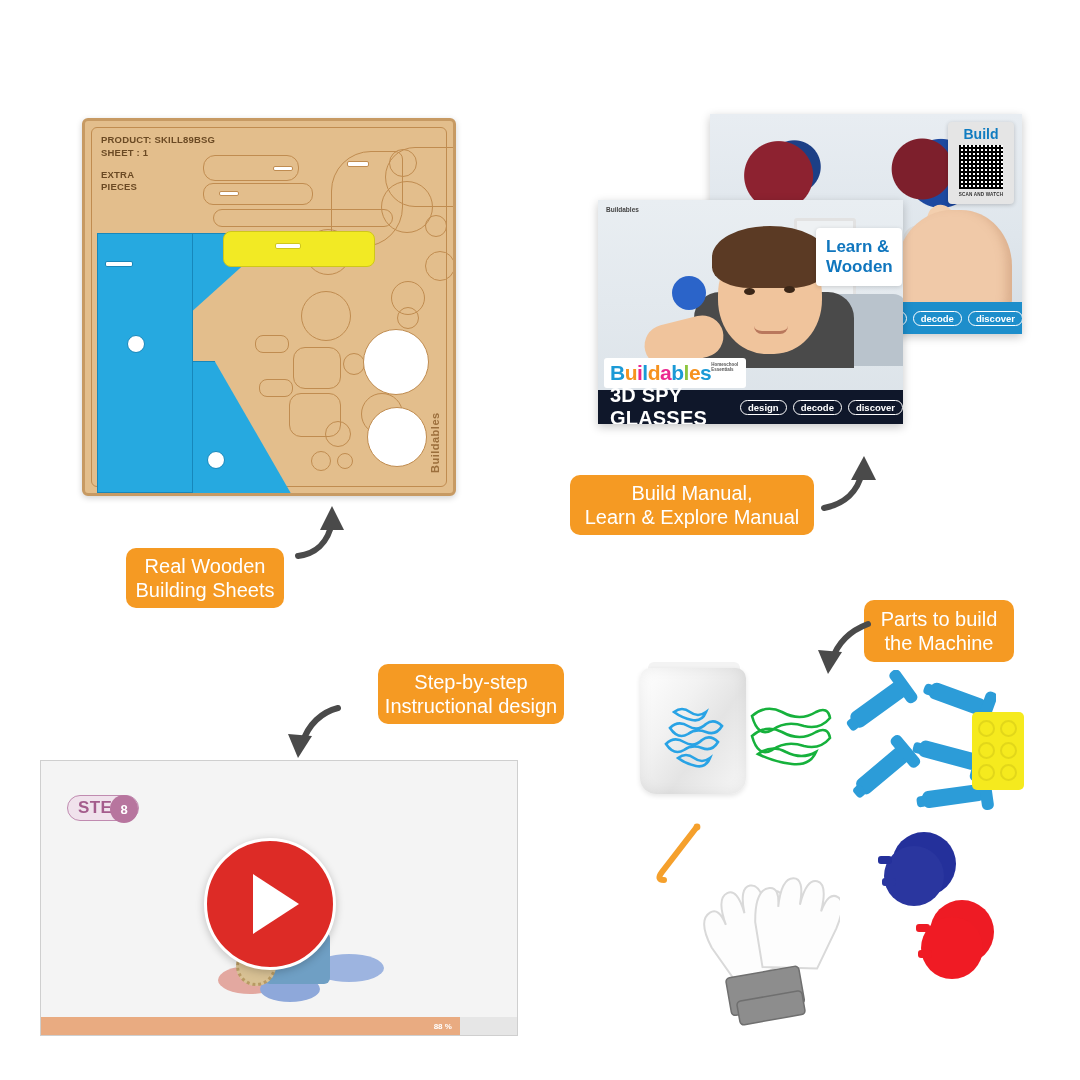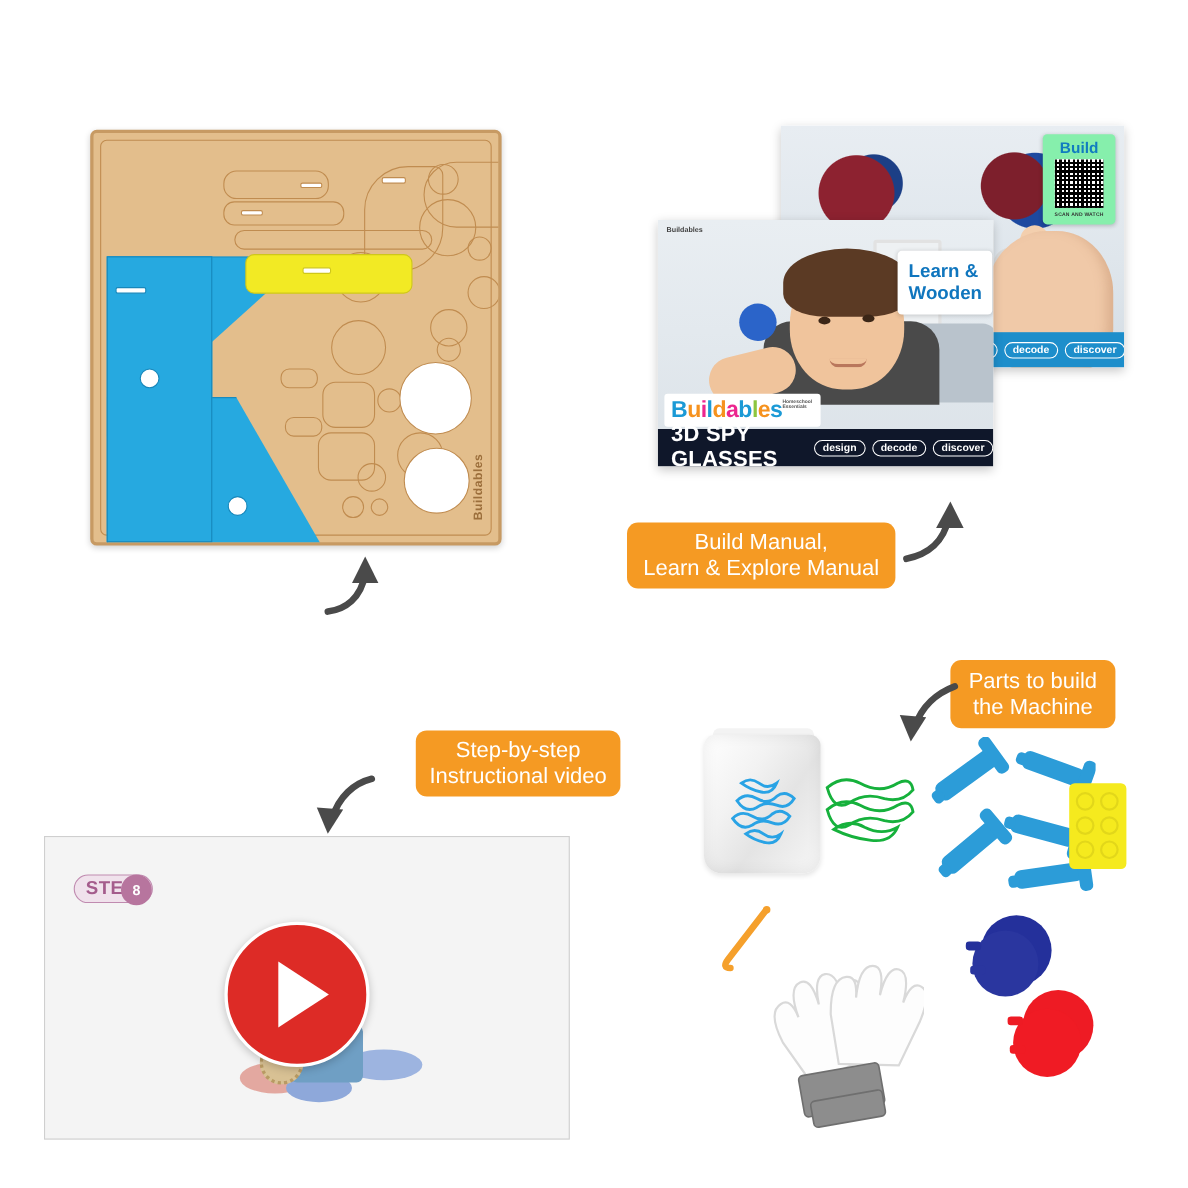--- a/index.html
+++ b/index.html
@@ -112,21 +112,21 @@
     position:absolute; left:30px; top:88px; width:210px; height:86px;
     background:
       radial-gradient(circle at 16% 52%, #c9c9c9 0 13px, transparent 14px),
       radial-gradient(circle at 40% 40%, #d4d4d4 0 16px, transparent 17px),
       radial-gradient(circle at 63% 58%, #cfcfcf 0 12px, transparent 13px),
       radial-gradient(circle at 85% 45%, #d8d8d8 0 15px, transparent 16px);
     opacity:.85;
   }
   .qr-card{
     position:absolute; right:8px; top:8px; width:66px; height:82px;
-    background:#86efac; border-radius:4px; box-shadow:0 1px 4px rgba(0,0,0,.2);
+    background:#e5e5e5; border-radius:4px; box-shadow:0 1px 4px rgba(0,0,0,.2);
     display:flex; flex-direction:column; align-items:center; padding-top:4px;
   }
   .qr-card .qr-title{ font-size:14px; font-weight:bold; color:#117CC0; }
   .qr-box{
     width:44px; height:44px; margin-top:3px;
     background-color:#fff;
     background-image:
       repeating-linear-gradient(90deg,#000 0 2px,#fff 2px 4px),
       repeating-linear-gradient(0deg,#000 0 2px,#fff 2px 4px);
     background-blend-mode:multiply;
@@ -279,20 +279,27 @@
 </style>
 </head>
 <body>
 
 <div class="stage">
 
 
   <div class="wood-sheet">
     <div class="wood-inner"></div>
 
+    <div class="wood-label">
+      <div>PRODUCT: SKILL89BSG</div>
+      <div>SHEET : 1</div>
+      <span class="gap"></span>
+      <div>EXTRA</div>
+      <div>PIECES</div>
+    </div>
 
     <div class="wood-rect" style="left:118px;top:34px;width:96px;height:26px;border-radius:12px;"></div>
     <div class="wood-rect" style="left:118px;top:62px;width:110px;height:22px;border-radius:10px;"></div>
     <div class="wood-rect" style="left:128px;top:88px;width:180px;height:18px;border-radius:9px;"></div>
     <div class="wood-slot" style="left:188px;top:45px;width:20px;height:5px;"></div>
     <div class="wood-slot" style="left:134px;top:70px;width:20px;height:5px;"></div>
 
     <div class="wood-rect" style="left:246px;top:30px;width:72px;height:96px;border-radius:40px 8px 40px 8px;"></div>
     <div class="wood-rect" style="left:300px;top:26px;width:120px;height:60px;border-radius:30px;"></div>
     <div class="wood-slot" style="left:262px;top:40px;width:22px;height:6px;"></div>
@@ -398,52 +405,61 @@
         <span class="tag-pill">discover</span>
       </div>
     </div>
   </div>
 
   <svg class="arrow" style="left:818px;top:452px;" width="66" height="64" viewBox="0 0 66 64">
     <path d="M6 56 C26 52 40 40 44 20" stroke="#4a4a4a" stroke-width="6" fill="none" stroke-linecap="round"></path>
     <path d="M46 4 L58 28 L33 28 Z" fill="#4a4a4a"></path>
   </svg>
 
+  <div class="callout" id="callout-wood">
+    <div>Real Wooden</div>
+    <div>Building Sheets</div>
+  </div>
 
   <div class="callout" id="callout-parts">
     <div>Parts to build</div>
     <div>the Machine</div>
   </div>
 
   <div class="callout" id="callout-manual">
     <div>Build Manual,</div>
     <div>Learn &amp; Explore Manual</div>
   </div>
 
   <div class="callout" id="callout-video">
     <div>Step-by-step</div>
-    <div>Instructional video</div>
+    <div>Instructional design</div>
   </div>
 
   <svg class="arrow" style="left:812px;top:616px;" width="62" height="62" viewBox="0 0 62 62">
     <path d="M56 8 C40 14 26 26 20 44" stroke="#4a4a4a" stroke-width="6" fill="none" stroke-linecap="round"></path>
     <path d="M16 58 L6 34 L30 36 Z" fill="#4a4a4a"></path>
   </svg>
 
   <svg class="arrow" style="left:282px;top:700px;" width="62" height="62" viewBox="0 0 62 62">
     <path d="M56 8 C40 12 26 24 20 44" stroke="#4a4a4a" stroke-width="6" fill="none" stroke-linecap="round"></path>
     <path d="M16 58 L6 34 L30 36 Z" fill="#4a4a4a"></path>
   </svg>
 
   <div class="video">
     <div class="step-badge">
       <span class="st">STEP</span>
       <span class="step-num">8</span>
     </div>
 
+    <div class="progress-wrap">
+      <div class="progress-fill" style="width: 88%;">
+        <span>88 %</span>
+      </div>
+    </div>
   </div>
 
   <div class="vid-model">
     <div class="vm-disc" style="left:0;top:46px;width:64px;height:28px;background:#e3a8a0;"></div>
     <div class="vm-disc" style="left:42px;top:56px;width:60px;height:26px;background:#8ea8da;"></div>
     <div class="vm-disc" style="left:96px;top:34px;width:70px;height:28px;background:#9db4e0;"></div>
     <div class="vm-disc" style="left:46px;top:12px;width:66px;height:52px;background:#6f9fc4;border-radius:6px;"></div>
     <div class="vm-disc" style="left:18px;top:26px;width:40px;height:40px;background:#d8c194;border:3px dotted #b89a63;"></div>
   </div>
 

